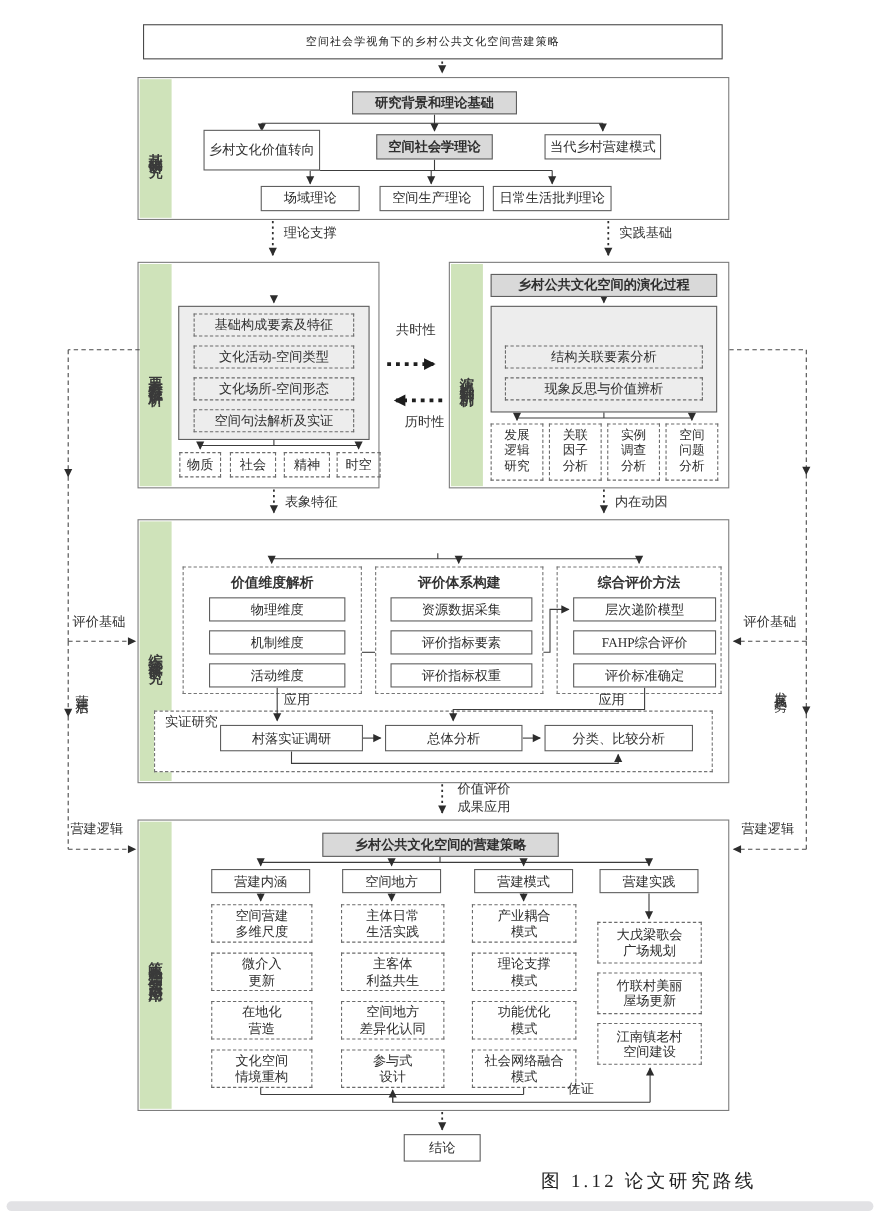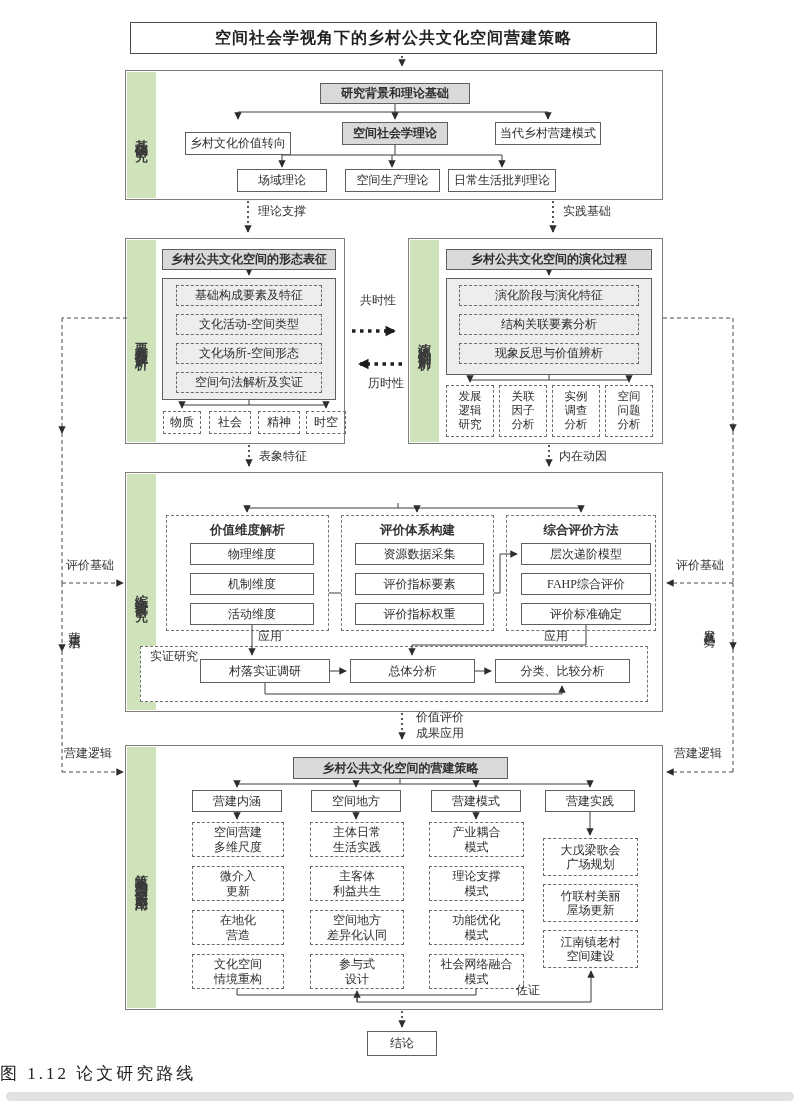--- a/index.html
+++ b/index.html
@@ -16,23 +16,23 @@
        white-space:pre-line}
   .grey{background:var(--header-grey,#d9d9d9);font-weight:700}
   .dashb{border:1px dashed #6b6b6b;background:transparent}
   .cont{position:absolute;border:1px solid #5f5f5f;background:var(--container-grey,#ededed)}
   .gdash{position:absolute;border:1px dashed #757575;background:#fff}
   .gtitle{position:absolute;width:100%;top:6px;text-align:center;font-size:12.5px;font-weight:700;color:#333}
   .lbl{position:absolute;font-size:12px;color:#333;white-space:pre-line;line-height:1.3}
   .vsmall{writing-mode:vertical-rl;text-orientation:upright;letter-spacing:2px}
   .titlebox{position:absolute;left:130px;top:22px;width:527px;height:32px;border:1.5px solid #4a4a4a;
             background:#fff;display:flex;align-items:center;justify-content:center;
-            font-size:16px;font-weight:700;letter-spacing:1px;color:#222}
+            font-size:10px;font-weight:400;letter-spacing:1px;color:#222}
   .conclusion{position:absolute;left:367px;top:1031px;width:70px;height:25px}
-  .caption{position:absolute;left:0;top:1062px;width:688px;text-align:left;
+  .caption{position:absolute;left:0;top:1062px;width:688px;text-align:right;
            font-size:17px;letter-spacing:3px;color:#222}
   .bottombar{position:absolute;left:6px;top:1092px;width:788px;height:9px;border-radius:5px;background:#e2e2e5}
   svg.ov{position:absolute;left:0;top:0;pointer-events:none}
   .s{fill:none;stroke:#3c3c3c;stroke-width:1}
   .f{fill:none;stroke:#2f2f2f;stroke-width:1.6;stroke-dasharray:2 3}
   .fb{fill:none;stroke:#1f1f1f;stroke-width:3.4;stroke-dasharray:3.5 4.5}
   .d{fill:none;stroke:#4a4a4a;stroke-width:1;stroke-dasharray:4 3}
 </style>
 </head>
 <body>
@@ -164,44 +164,42 @@
     <path class="d" d="M663,318 H733"></path>
     <path class="d" d="M733,318 V431" marker-end="url(#a)"></path>
     <path class="d" d="M733,431 V583"></path>
     <path class="d" d="M733,583 H667" marker-end="url(#a)"></path>
     <path class="d" d="M733,583 V649" marker-end="url(#a)"></path>
     <path class="d" d="M733,649 V772"></path>
     <path class="d" d="M733,772 H667" marker-end="url(#a)"></path>
   </svg>
 
   <div class="box grey" style="left:320px;top:83px;width:150px;height:21px">研究背景和理论基础</div>
-  <div class="box" style="left:185px;top:132px;width:106px;height:23px">乡村文化价值转向</div>
+  <div class="box" style="left:185px;top:118px;width:106px;height:37px">乡村文化价值转向</div>
   <div class="box grey" style="left:342px;top:122px;width:106px;height:23px">空间社会学理论</div>
   <div class="box" style="left:495px;top:122px;width:106px;height:23px">当代乡村营建模式</div>
   <div class="box" style="left:237px;top:169px;width:90px;height:23px">场域理论</div>
   <div class="box" style="left:345px;top:169px;width:95px;height:23px">空间生产理论</div>
   <div class="box" style="left:448px;top:169px;width:108px;height:23px">日常生活批判理论</div>
   <div class="lbl" style="left:258px;top:204px">理论支撑</div>
   <div class="lbl" style="left:563px;top:204px">实践基础</div>
 
-  <div class="box grey" style="left:162px;top:249px;width:174px;height:21px">乡村公共文化空间的形态表征</div>
   <div class="box dashb" style="left:176px;top:285px;width:146px;height:21px">基础构成要素及特征</div>
   <div class="box dashb" style="left:176px;top:314px;width:146px;height:21px">文化活动-空间类型</div>
   <div class="box dashb" style="left:176px;top:343px;width:146px;height:21px">文化场所-空间形态</div>
   <div class="box dashb" style="left:176px;top:372px;width:146px;height:21px">空间句法解析及实证</div>
   <div class="box dashb" style="left:163px;top:411px;width:38px;height:23px">物质</div>
   <div class="box dashb" style="left:209px;top:411px;width:42px;height:23px">社会</div>
   <div class="box dashb" style="left:258px;top:411px;width:42px;height:23px">精神</div>
   <div class="box dashb" style="left:306px;top:411px;width:40px;height:23px">时空</div>
 
   <div class="lbl" style="left:352px;top:293px;width:52px;text-align:center">共时性</div>
   <div class="lbl" style="left:352px;top:376px;width:52px;text-align:right">历时性</div>
 
   <div class="box grey" style="left:446px;top:249px;width:206px;height:21px">乡村公共文化空间的演化过程</div>
-  <div class="box dashb" style="left:459px;top:285px;width:180px;height:21px">演化阶段与演化特征</div>
   <div class="box dashb" style="left:459px;top:314px;width:180px;height:21px">结构关联要素分析</div>
   <div class="box dashb" style="left:459px;top:343px;width:180px;height:21px">现象反思与价值辨析</div>
   <div class="box dashb" style="left:446px;top:385px;width:48px;height:52px;font-size:11.5px">发展
 逻辑
 研究</div>
   <div class="box dashb" style="left:499px;top:385px;width:48px;height:52px;font-size:11.5px">关联
 因子
 分析</div>
   <div class="box dashb" style="left:552px;top:385px;width:48px;height:52px;font-size:11.5px">实例
 调查

